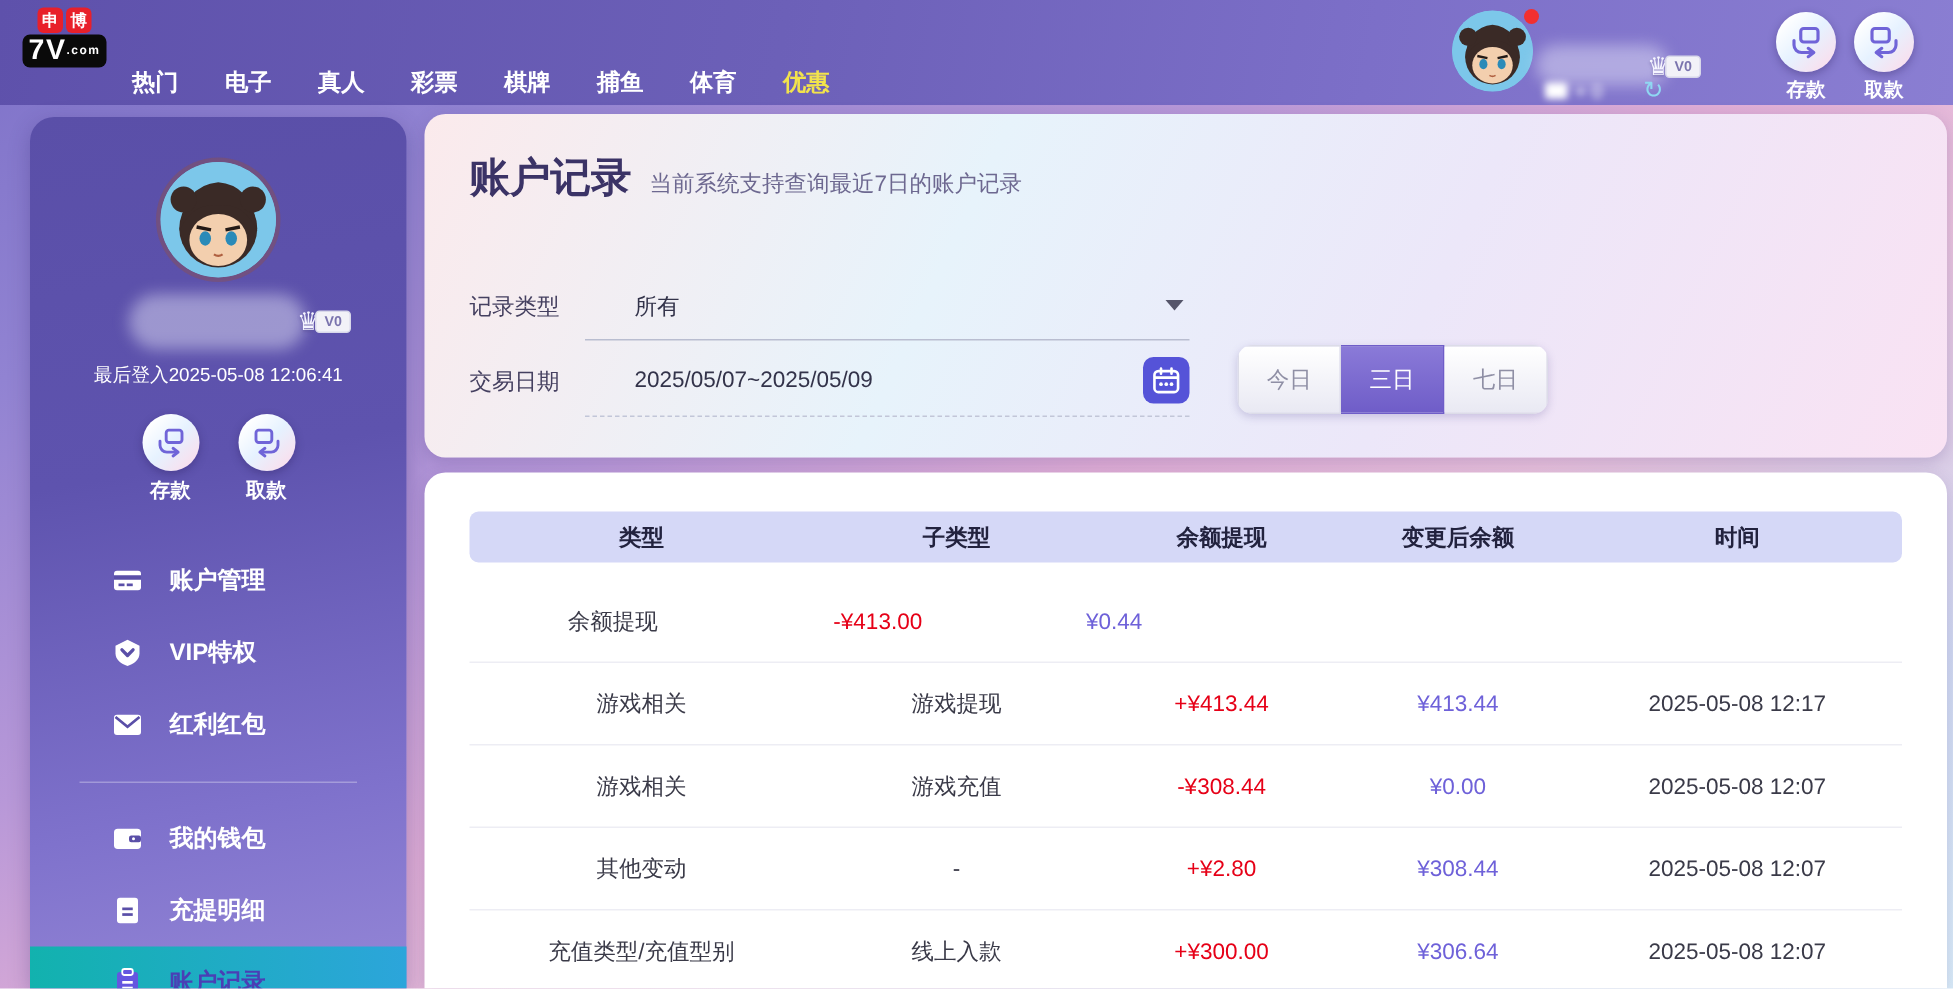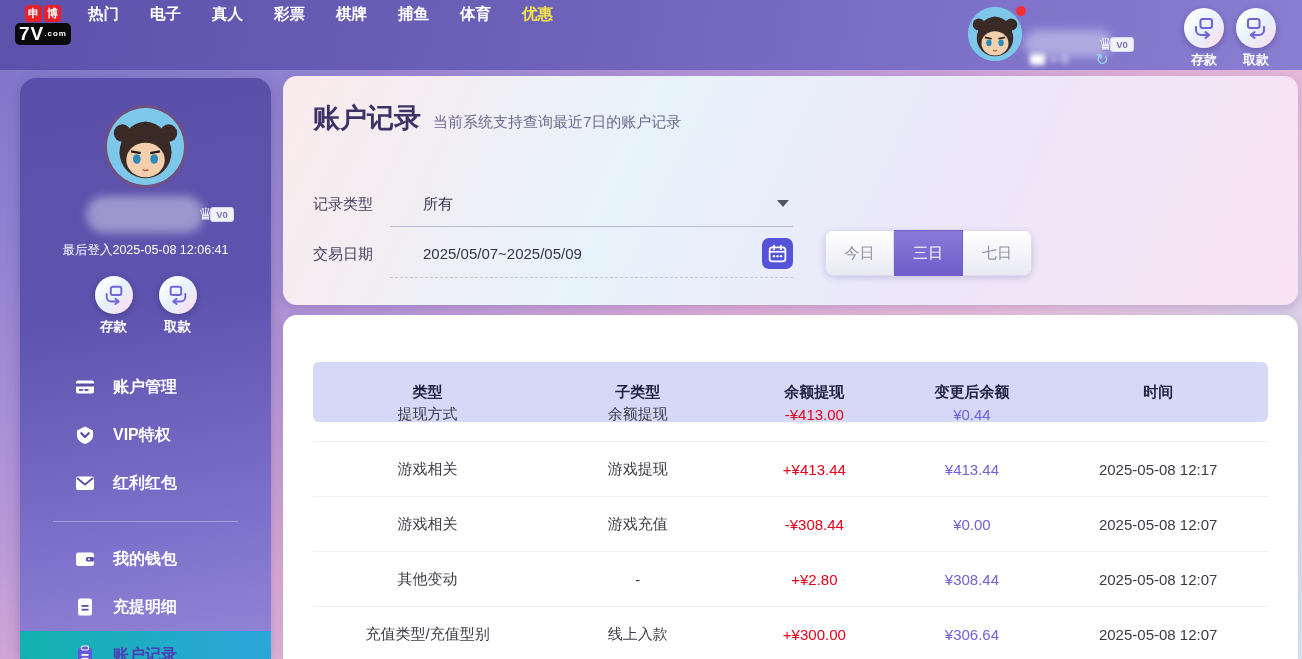--- a/index.html
+++ b/index.html
@@ -11,21 +11,21 @@
   }
   
   .navbar{position:absolute;left:0;top:0;width:1302px;height:70px;
     background:linear-gradient(100deg,#5e51ab 0%,#6c60b8 40%,#7c6fc8 70%,#8a7ed2 100%);}
   .logo{position:absolute;left:18px;top:5px;width:50px;display:flex;flex-direction:column;align-items:center;cursor:pointer;}
   .logo-badges{display:flex;gap:2px;margin-bottom:1px;}
   .logo-badge{width:17px;height:17px;background:#e8202a;border-radius:4px;color:#fff;font-size:11px;font-weight:bold;display:flex;align-items:center;justify-content:center;}
   .logo-box{background:#0a0a0a;border-radius:5px;padding:1px 4px 2px;display:flex;flex-direction:row;align-items:center;line-height:1;}
   .logo-main{color:#fff;font-weight:bold;font-size:19px;letter-spacing:1px;}
   .logo-suffix{color:#fff;font-weight:bold;font-size:8px;letter-spacing:1px;}
-  .nav-menu{position:absolute;left:86px;top:0;height:70px;display:flex;align-items:flex-start;gap:27px;}
+  .nav-menu{position:absolute;left:86px;top:0;height:70px;display:flex;align-items:flex-end;gap:27px;}
   .nav-item{color:#fff;font-size:15.5px;font-weight:bold;cursor:pointer;padding:4px 2px;white-space:nowrap;}
   .nav-item.highlight{color:#f2e34c;}
   .nav-avatar{position:absolute;left:968px;top:7px;width:54px;height:54px;border-radius:50%;overflow:hidden;cursor:pointer;background:#7cc7ea;}
   .red-dot{position:absolute;left:1016px;top:6px;width:10px;height:10px;border-radius:50%;background:#f23030;}
   .blur-blob{background:rgba(235,235,250,0.45);filter:blur(5px);border-radius:16px;}
   .nav-name-blob{position:absolute;left:1024px;top:30px;width:88px;height:27px;}
   .vip-wrap{position:absolute;display:flex;align-items:center;}
   .nav-vip{left:1098px;top:36px;}
   .crown{color:#f5f5ff;font-size:17px;line-height:1;text-shadow:0 1px 2px rgba(80,70,140,.5);}
   .vip-badge{background:#f2f2f8;color:#7a74ae;font-size:9.5px;font-weight:bold;border-radius:3px;padding:1px 5px;margin-left:-3px;border:1px solid #d8d8ea;}
@@ -72,21 +72,21 @@
   .line-dashed{border-bottom:1px dashed #c2c6d8;}
   .caret-down{position:absolute;left:494px;width:0;height:0;border-left:6px solid transparent;border-right:6px solid transparent;border-top:7px solid #55556a;cursor:pointer;}
   .calendar-btn{position:absolute;left:479px;top:162px;width:31px;height:31px;border-radius:7px;background:#5553d8;cursor:pointer;display:flex;align-items:center;justify-content:center;}
   .range-group{position:absolute;left:542px;top:154px;display:flex;border-radius:10px;overflow:hidden;box-shadow:0 2px 6px rgba(90,80,150,.25);}
   .range-btn{width:69px;height:46px;display:flex;align-items:center;justify-content:center;font-size:15px;color:#8f8fa5;cursor:pointer;
     background:linear-gradient(180deg,#ffffff 0%,#e9e9f3 100%);border:1px solid #dcdce8;}
   .range-btn + .range-btn{border-left:none;}
   .range-btn.active{background:linear-gradient(180deg,#8a7ad8 0%,#6f5dc8 100%);color:#fff;border-color:#6f5dc8;}
   
   .table-card{position:absolute;left:283px;top:315px;width:1015px;height:344px;border-radius:14px 14px 0 0;background:#ffffff;box-shadow:0 3px 10px rgba(90,70,140,.2);}
-  .thead{position:absolute;left:30px;top:26px;width:955px;height:60px;background:#d5d8f7;border-radius:6px;display:flex;align-items:center;margin-top:21px;}
+  .thead{position:absolute;left:30px;top:26px;width:955px;height:34px;background:#d5d8f7;border-radius:6px;display:flex;align-items:center;}
   .thead .th{font-size:15px;font-weight:bold;color:#22223e;text-align:center;}
   .tbody{position:absolute;left:30px;top:72px;width:955px;}
   .trow{height:55px;display:flex;align-items:center;border-bottom:1px solid #ededf4;}
   .td{font-size:15px;text-align:center;color:#3a3a48;}
   .col-type{width:24%;} .col-subtype{width:20%;} .col-change{width:17%;} .col-after{width:16%;} .col-time{width:23%;}
   .td.amt-change{color:#e60017;}
   .td.amt-after{color:#6e61d9;}
 </style>
 </head>
 <body>
@@ -299,21 +299,20 @@
 <div class="table-card">
   <div class="thead" id="thead">
       <div class="th col-type">类型</div>
       <div class="th col-subtype">子类型</div>
       <div class="th col-change">余额提现</div>
       <div class="th col-after">变更后余额</div>
       <div class="th col-time">时间</div>
     </div>
   <div class="tbody" id="tbody">
       <div class="trow">
-        <div class="td col-type">提现方式</div>
         <div class="td col-subtype">余额提现</div>
         <div class="td col-change amt-change">-¥413.00</div>
         <div class="td col-after amt-after">¥0.44</div>
       </div>
       <div class="trow">
         <div class="td col-type">游戏相关</div>
         <div class="td col-subtype">游戏提现</div>
         <div class="td col-change amt-change">+¥413.44</div>
         <div class="td col-after amt-after">¥413.44</div>
         <div class="td col-time">2025-05-08 12:17</div>

